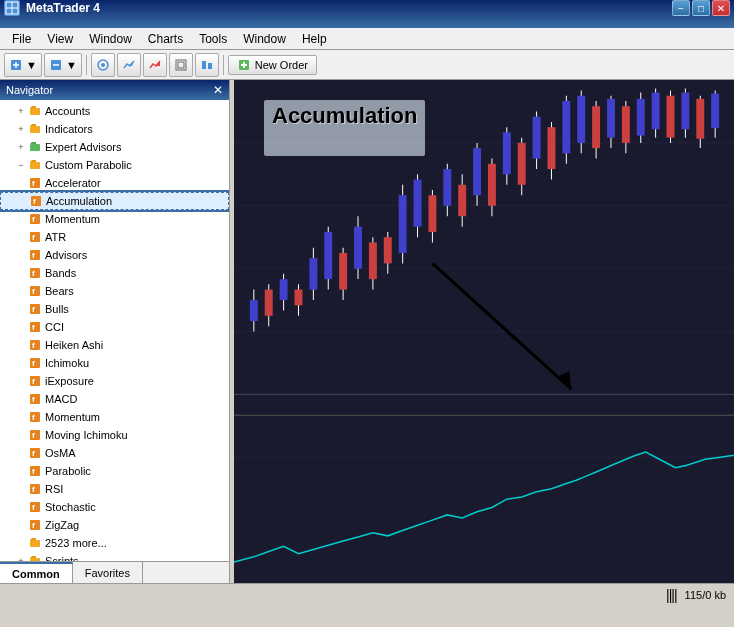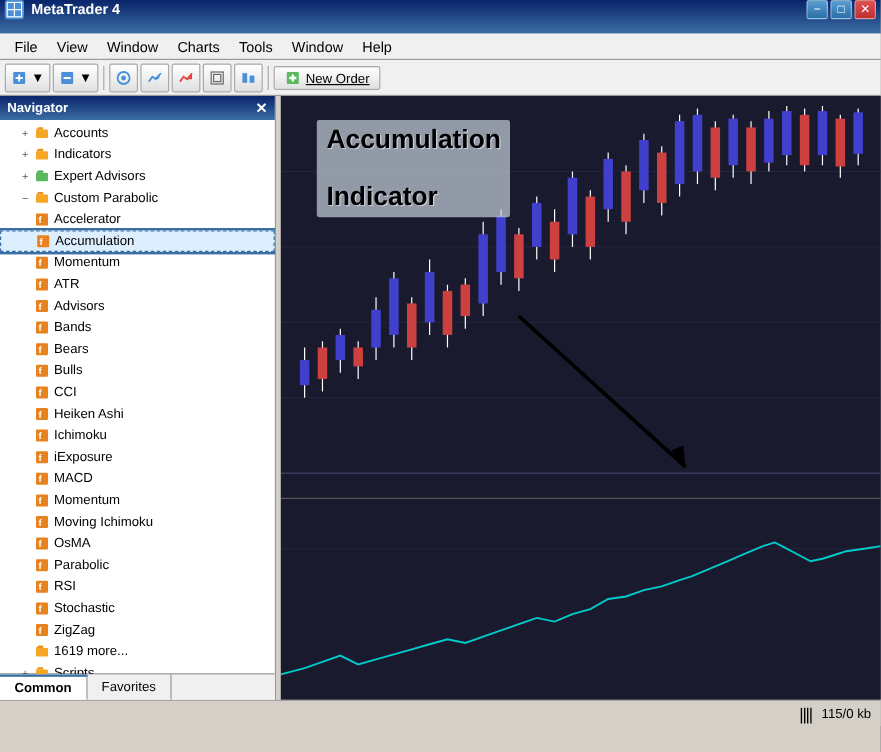--- a/index.html
+++ b/index.html
@@ -64,23 +64,22 @@
     }
     .toolbar-separator { width: 1px; height: 20px; background: #aaa; margin: 0 2px; }
     .toolbar-new-order {
       background: linear-gradient(to bottom, #ffffff, #e0e0e0);
       border: 1px solid #aaa;
       border-radius: 2px;
       padding: 2px 8px;
       cursor: pointer;
       font-size: 11px;
       display: flex;
-      align-items: flex-end;
+      align-items: center;
       gap: 4px;
-      text-decoration: underline;
     }
 
     
     .main-content {
       display: flex;
       height: calc(627px - 28px - 22px - 30px - 22px - 22px);
       background: #c8c8c8;
     }
 
     
@@ -94,21 +93,21 @@
     }
     .navigator-header {
       height: 20px;
       background: linear-gradient(to bottom, #0a246a, #3a6ea5);
       color: white;
       display: flex;
       align-items: center;
       justify-content: space-between;
       padding: 0 6px;
       font-size: 11px;
-      font-weight: bold;
+      font-weight: normal;
     }
     .navigator-close { color: white; cursor: pointer; font-size: 12px; }
     .navigator-content { flex: 1; overflow-y: hidden; position: relative; }
     .nav-scroll { overflow-y: auto; height: 100%; padding: 2px 0; }
 
     .nav-item {
       display: flex;
       align-items: center;
       padding: 1px 4px;
       cursor: pointer;
@@ -567,21 +566,21 @@
           <span>ZigZag</span>
         </div>
 
         <div class="nav-item nav-indent-2">
           <span class="nav-icon">
             <svg width="12" height="12" viewBox="0 0 12 12">
                 <rect x="1" y="3" width="10" height="7" rx="1" fill="#f5a623"></rect>
                 <polygon points="1,3 3,1 7,1 7,3" fill="#e8941a"></polygon>
               </svg>
           </span>
-          <span>1619 more...</span>
+          <span>2523 more...</span>
         </div>
 
         <div class="nav-item nav-indent-1">
           <span class="expand-icon">+</span>
           <span class="nav-icon">
             <svg width="12" height="12" viewBox="0 0 12 12">
                 <rect x="1" y="3" width="10" height="7" rx="1" fill="#f5a623"></rect>
                 <polygon points="1,3 3,1 7,1 7,3" fill="#e8941a"></polygon>
               </svg>
           </span>
@@ -757,21 +756,20 @@
 
       <line x1="200" y1="175" x2="340" y2="295" stroke="black" stroke-width="3"></line>
 
       <polygon points="340,295 328,282 338,278" fill="black"></polygon>
     </svg>
 
     <div class="annotation">
       <div class="annotation-text">
         <span>Accumulation</span><br>
         <br>
-        <span>Indicator</span>
       </div>
     </div>
   </div>
 </div>
 
 <div class="status-bar">
   <span></span>
   <div style="display:flex; align-items:center; gap: 8px;">
     <span style="font-size: 14px; letter-spacing: -1px;">||||</span>
     <span>115/0 kb</span>

